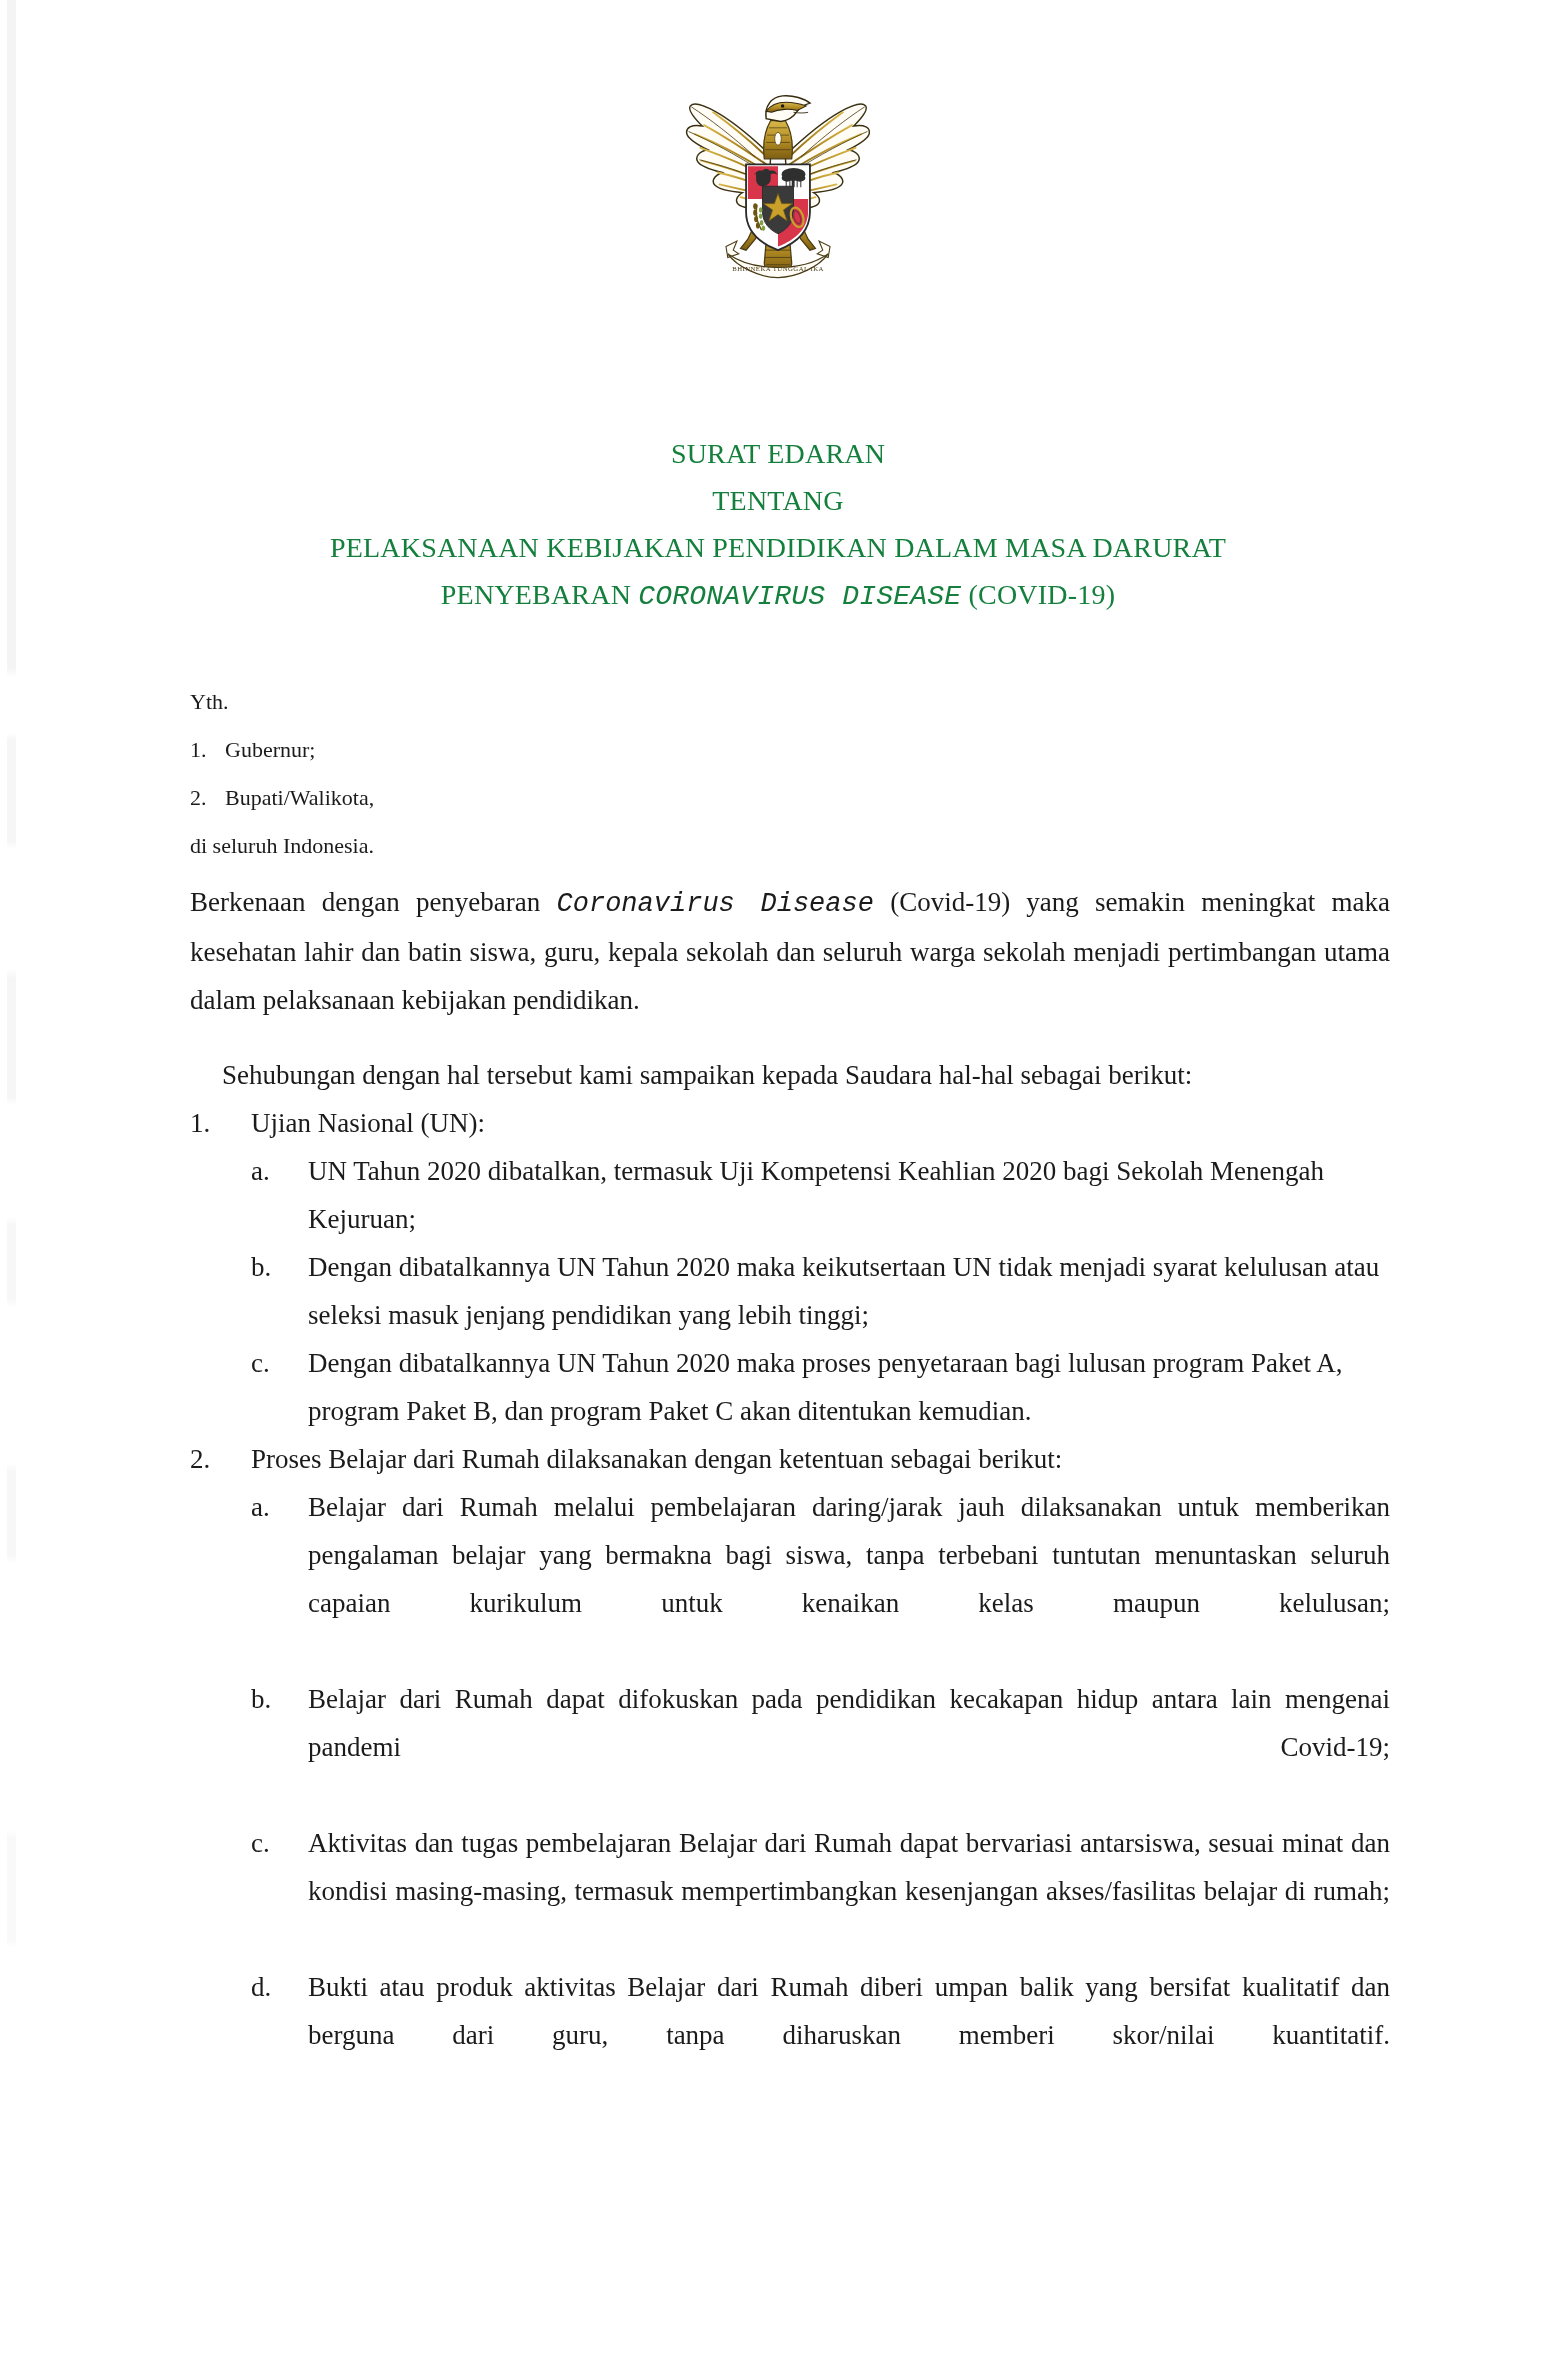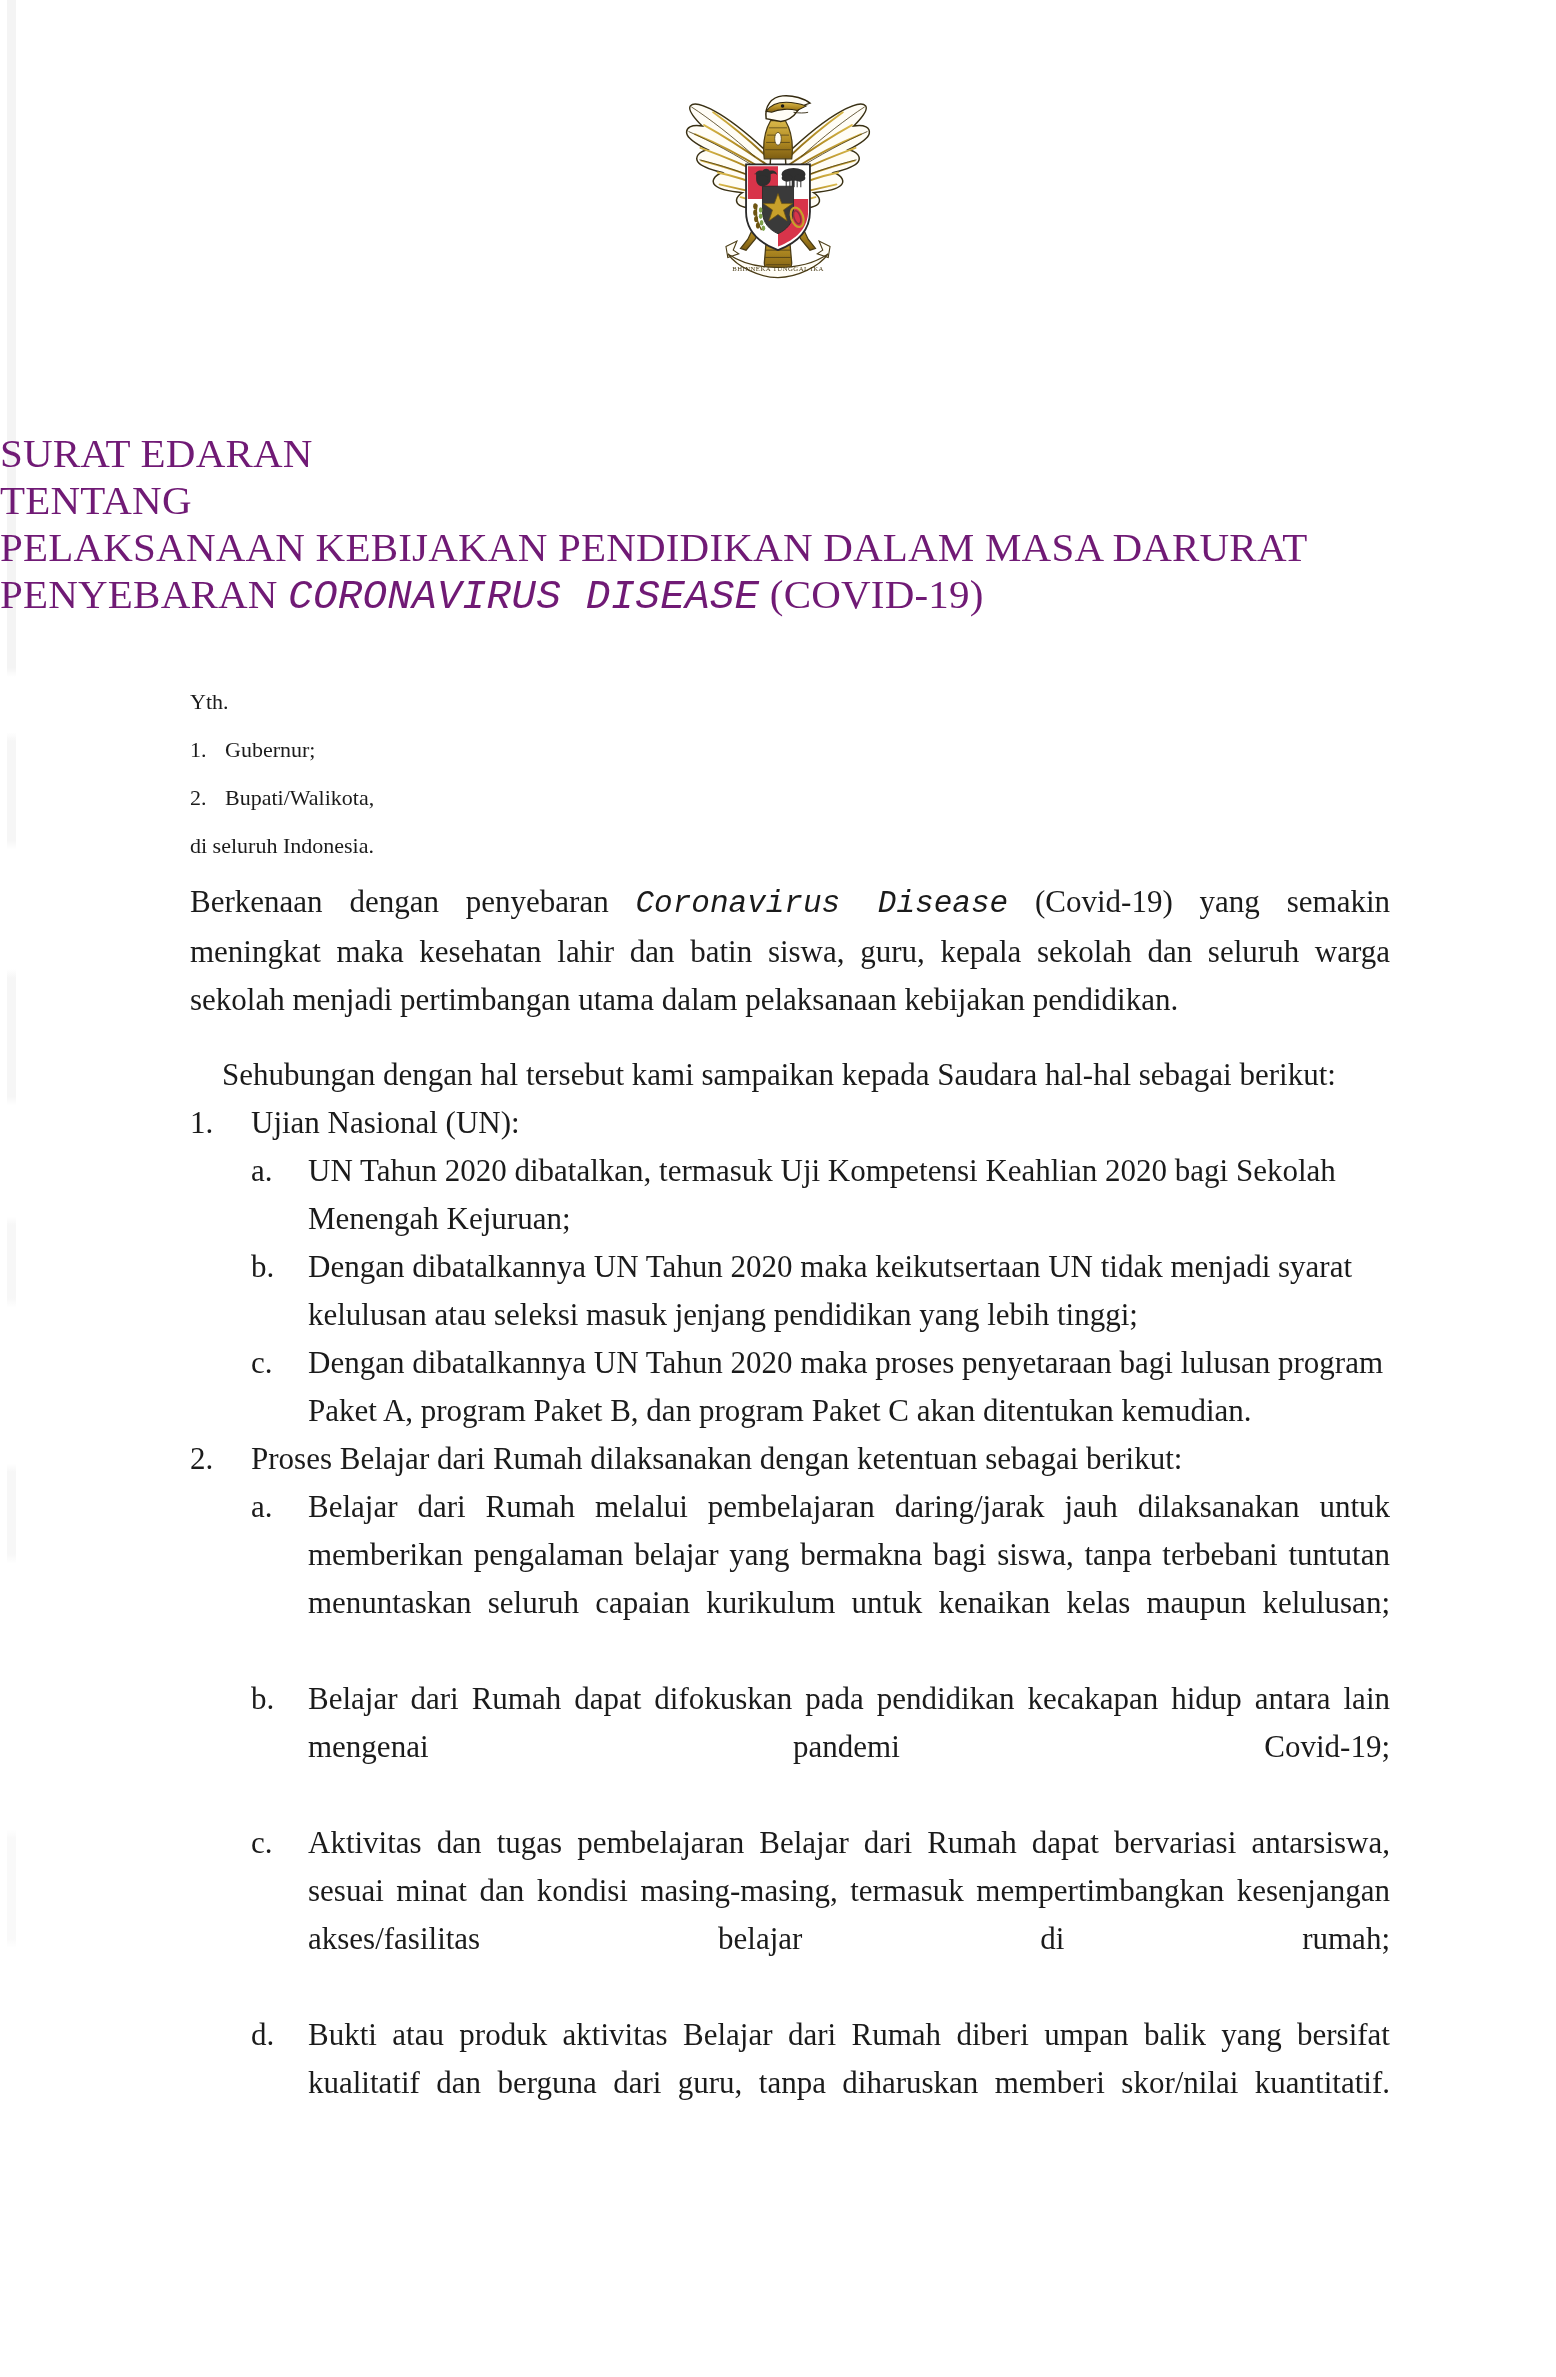--- a/index.html
+++ b/index.html
@@ -66,24 +66,24 @@
     letter-spacing: 0.4px;
     color: #1a1a1a;
   }
 
   
   .title-block {
     position: absolute;
     left: 0;
     top: 430px;
     width: 1556px;
-    text-align: left;
-    font-size: 41px;
+    text-align: center;
+    font-size: 28px;
     line-height: 47px;
-    color: #701a75;
+    color: #15803d;
     letter-spacing: 0.2px;
   }
   .title-block .ital { font-style: italic; }
 
   
   .addressee {
     position: absolute;
     left: 190px;
     top: 678px;
     width: 640px;
@@ -98,21 +98,21 @@
     width: 35px;
     flex: 0 0 35px;
   }
 
   
   .body {
     position: absolute;
     left: 190px;
     top: 878px;
     width: 1200px;
-    font-size: 31px;
+    font-size: 27px;
     line-height: 48px;
     color: #1b1b1b;
   }
   p.para {
     margin: 0 0 27.4px 0;
     text-align: justify;
     text-justify: inter-word;
   }
   p.para.tight { margin-bottom: 0; margin-left: 32px; }
   .ital { font-style: italic; font-family: Liberation Mono, monospace; }

